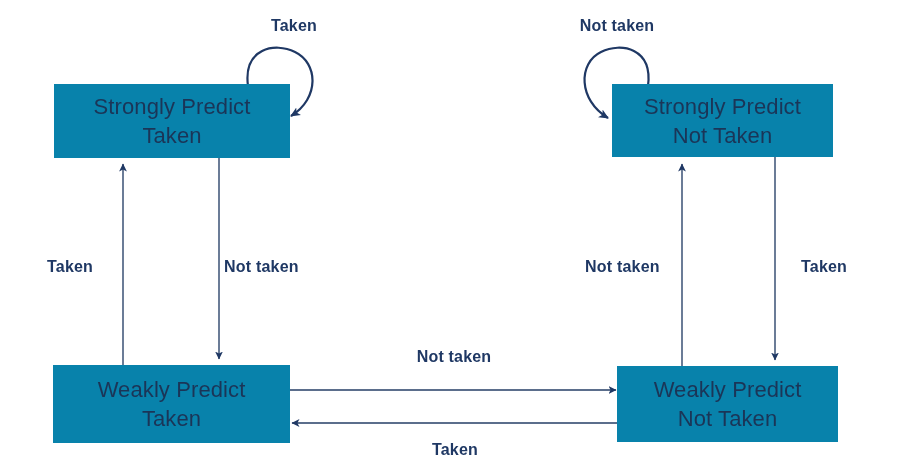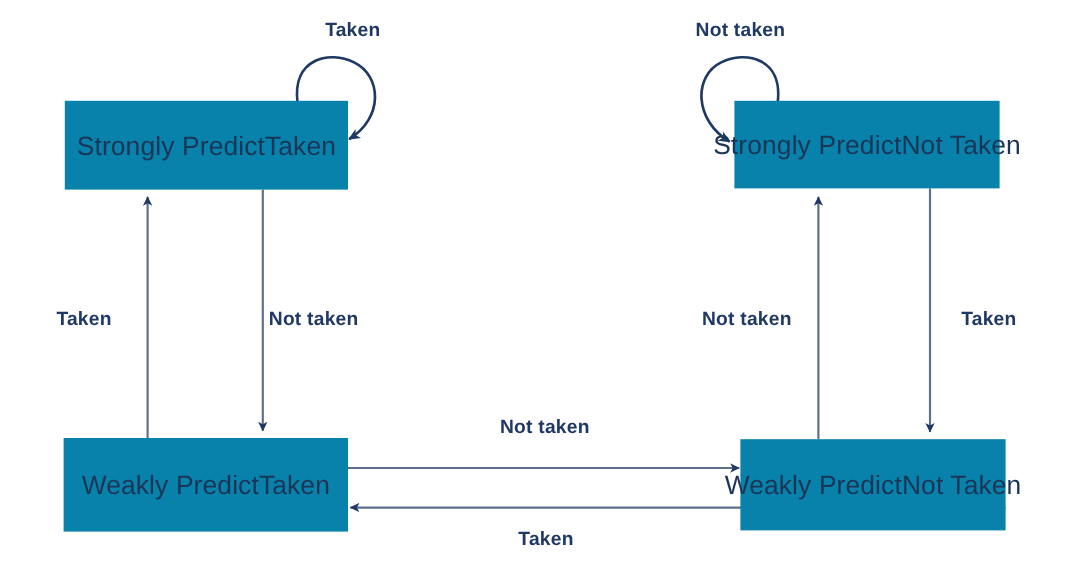--- a/index.html
+++ b/index.html
@@ -23,20 +23,21 @@
     top: 0;
     left: 0;
     width: 897px;
     height: 472px;
   }
   .state-box {
     position: absolute;
     box-sizing: border-box;
     background: #0882ab;
     display: flex;
+    flex-direction: column;
     align-items: center;
     justify-content: center;
     color: #1b3557;
     font-family: "Liberation Sans", sans-serif;
     font-size: 22px;
     line-height: 29px;
     font-weight: 400;
     text-align: center;
     letter-spacing: 0.1px;
     white-space: nowrap;

